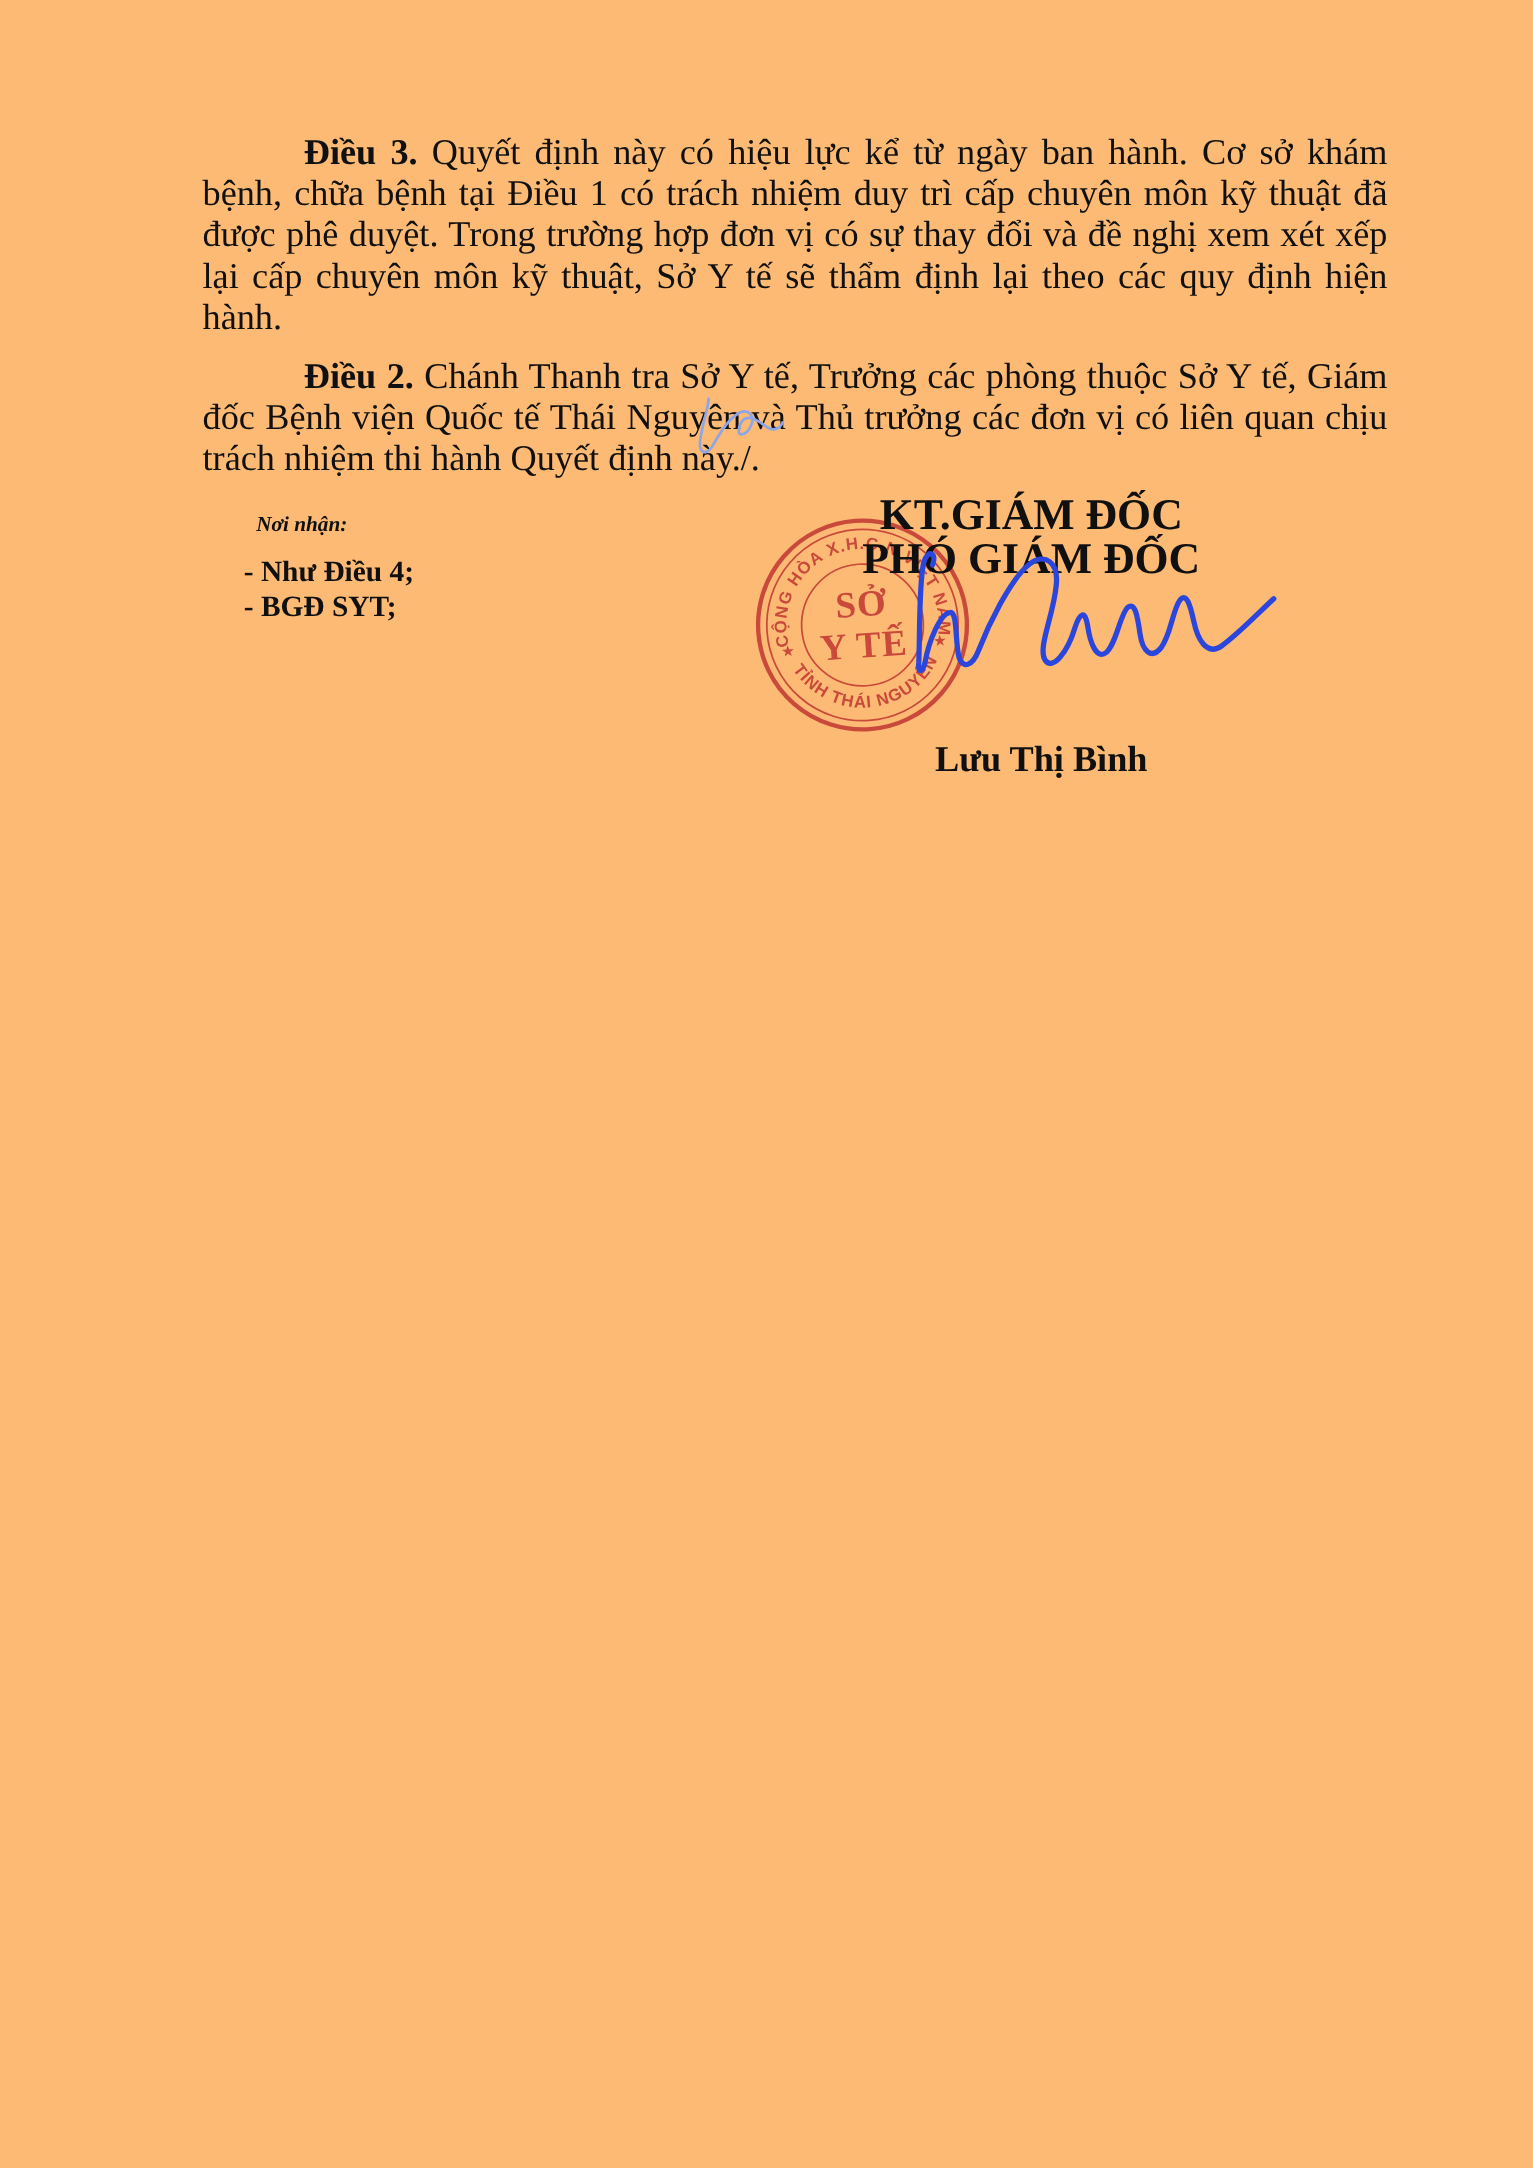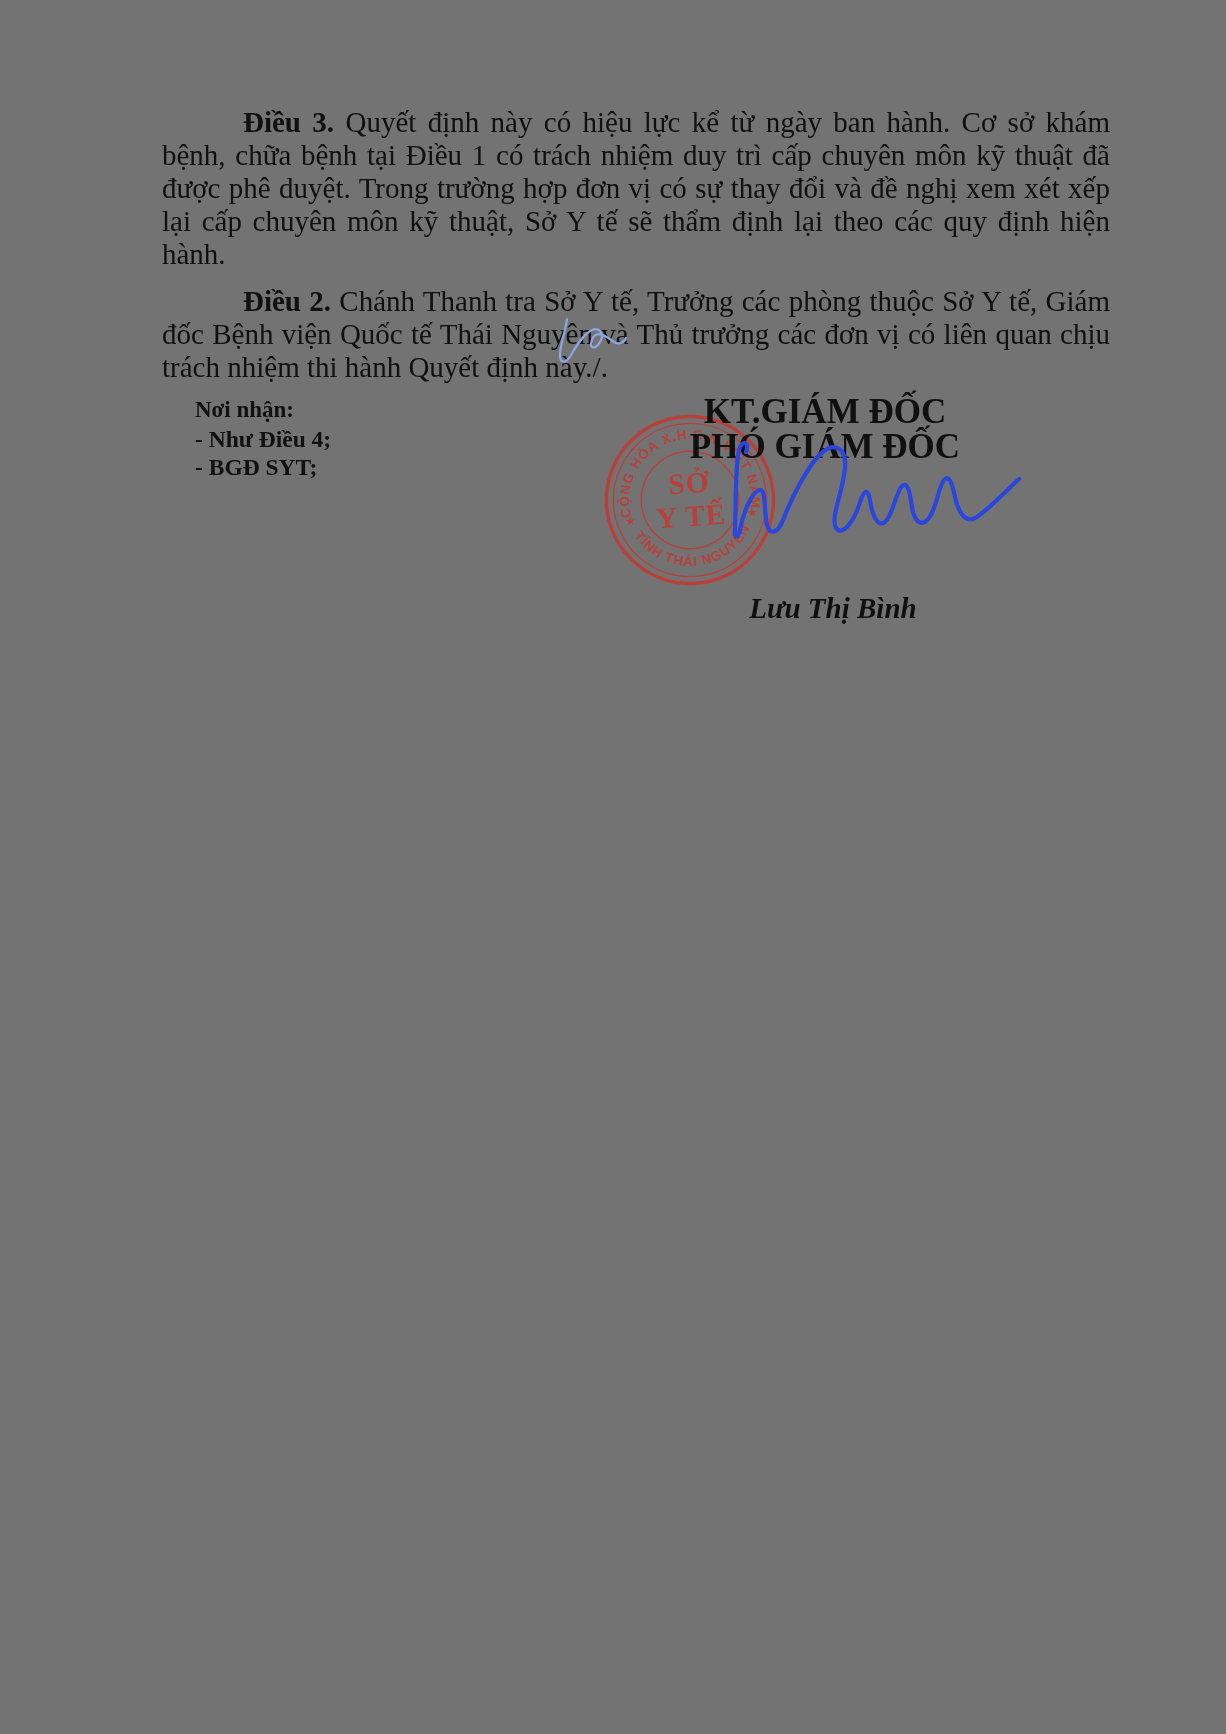--- a/index.html
+++ b/index.html
@@ -1,49 +1,48 @@
 <!DOCTYPE html>
 <html><head>
 <meta charset="utf-8">
 <style>
   html,body{margin:0;padding:0;background:#ffffff;}
   .page{
     position:relative;
     width:1226px;height:1734px;
-    background:#737373;
+    background:#fdba74;
     font-family:"Liberation Serif", serif;
     color:#101010;
     overflow:hidden;
   }
   
   .body-text{
     position:absolute;left:162px;top:106px;width:948px;
     font-size:29px;line-height:33px;text-align:justify;
   }
   .body-text p{margin:0;text-indent:81px;}
   .body-text p + p{margin-top:14px;}
   .para-label{font-weight:bold;}
   
   .recipients{position:absolute;left:195px;top:395px;width:430px;}
   .recipients-heading{
-    font-weight:bold;font-size:23px;line-height:29px;margin:0;
+    font-weight:bold;font-style:italic;font-size:17px;line-height:29px;margin:10px;
   }
   .recipients-list{list-style:none;margin:1px 0 0 0;padding:0;font-weight:bold;}
   .recipients-list li{font-size:23.5px;line-height:28px;}
   
   .sign-titles{
     position:absolute;left:630px;top:394px;width:390px;
     text-align:center;font-weight:bold;font-size:35px;line-height:35px;
     z-index:3;
   }
   .signer-name{
     position:absolute;left:638px;top:592px;width:390px;
     text-align:center;font-weight:bold;font-size:29px;
     z-index:3;
-    font-style:italic;
   }
   
   .stamp{
     position:absolute;left:603px;top:413px;width:174px;height:174px;
     z-index:2;opacity:.88;transform:rotate(-4deg);
   }
   .stamp svg{display:block;width:100%;height:100%;}
   .stamp-ring-text{
     font-family:"Liberation Sans", sans-serif;
     font-weight:bold;font-size:15.5px;letter-spacing:1px;

